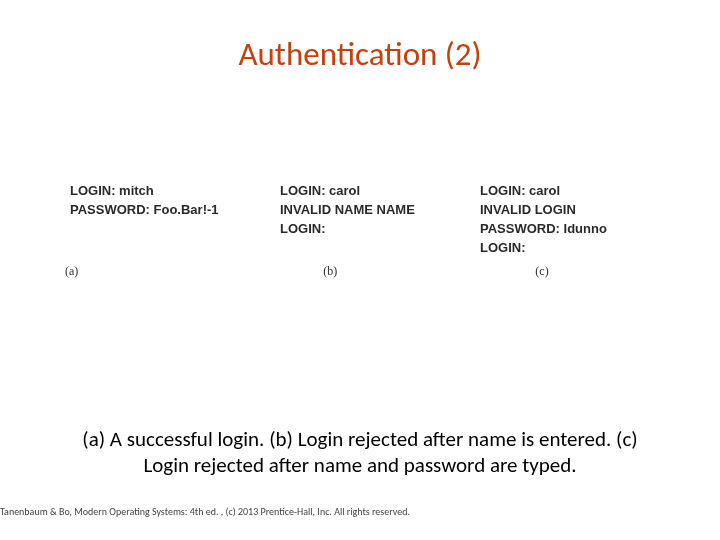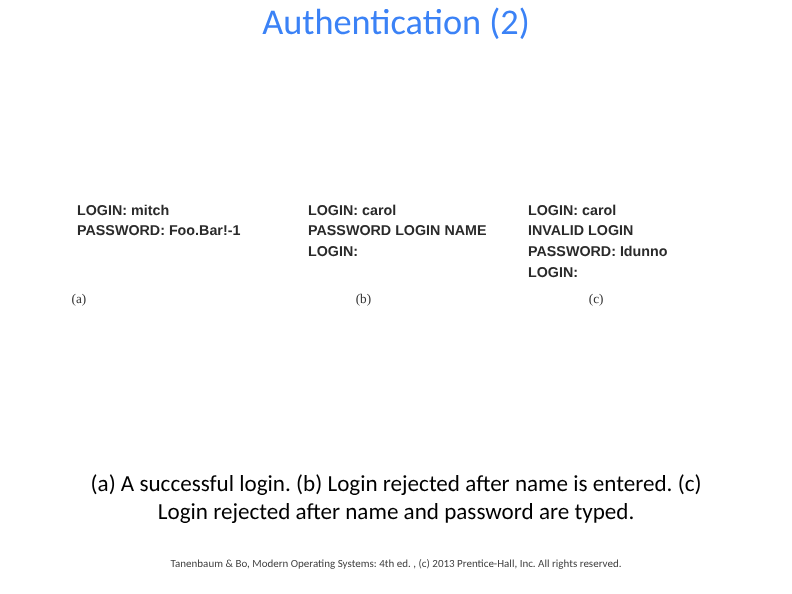--- a/index.html
+++ b/index.html
@@ -4,23 +4,24 @@
 <style>
   html,body{margin:0;padding:0}
   body{
     width:720px;height:540px;
     background:#fff;
     font-family:Calibri,"Segoe UI",Arial,sans-serif;
     position:relative;
     color:#000;
   }
   .title{
-    color:#3b82f6;
+    color:#c2410c;
     font-size:33px;
     text-align:center;
+    padding-top:34px;
     font-weight:400;
   }
   .panels{
     position:absolute;
     top:182px;left:0;right:0;
     display:flex;
     padding:0 60px 0 60px;
     justify-content:center;
   }
   .panel{
@@ -51,38 +52,37 @@
     top:426px;left:0;right:0;
     text-align:center;
     font-size:21px;
     line-height:1.25;
     padding:0 64px;
     color:#000;
   }
   .footer{
     position:absolute;
     bottom:22px;left:0;right:0;
-    text-align:center;
     font-size:10px;
     color:#444;
   }
 </style>
 </head>
 <body>
 
 <div class="title">Authentication (2)</div>
 
 <div class="panels">
   <div class="panel panel-a">
     <div>LOGIN: mitch</div>
     <div>PASSWORD: Foo.Bar!-1</div>
   </div>
   <div class="panel panel-b">
     <div>LOGIN: carol</div>
-    <div>PASSWORD LOGIN NAME</div>
+    <div>INVALID NAME NAME</div>
     <div>LOGIN:</div>
   </div>
   <div class="panel panel-c">
     <div>LOGIN: carol</div>
     <div>INVALID LOGIN</div>
     <div>PASSWORD: Idunno</div>
     <div>LOGIN:</div>
   </div>
 </div>
 

